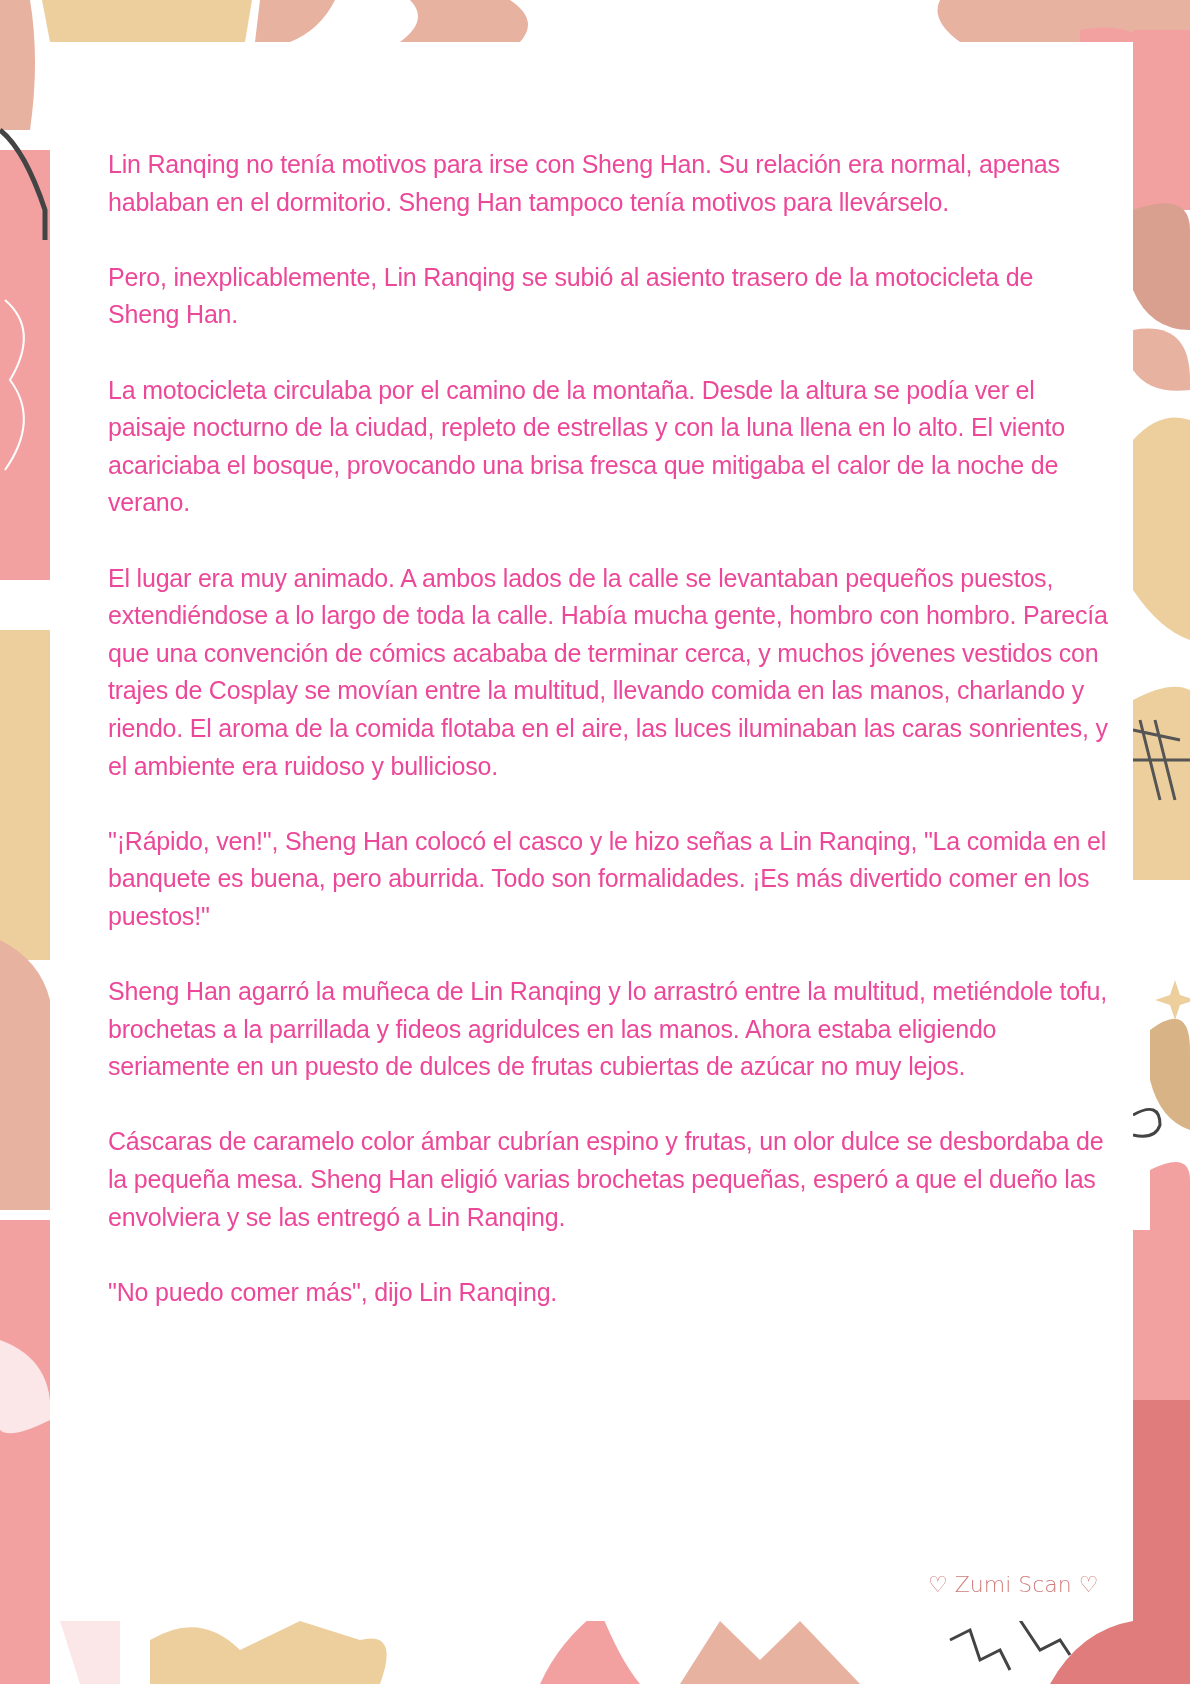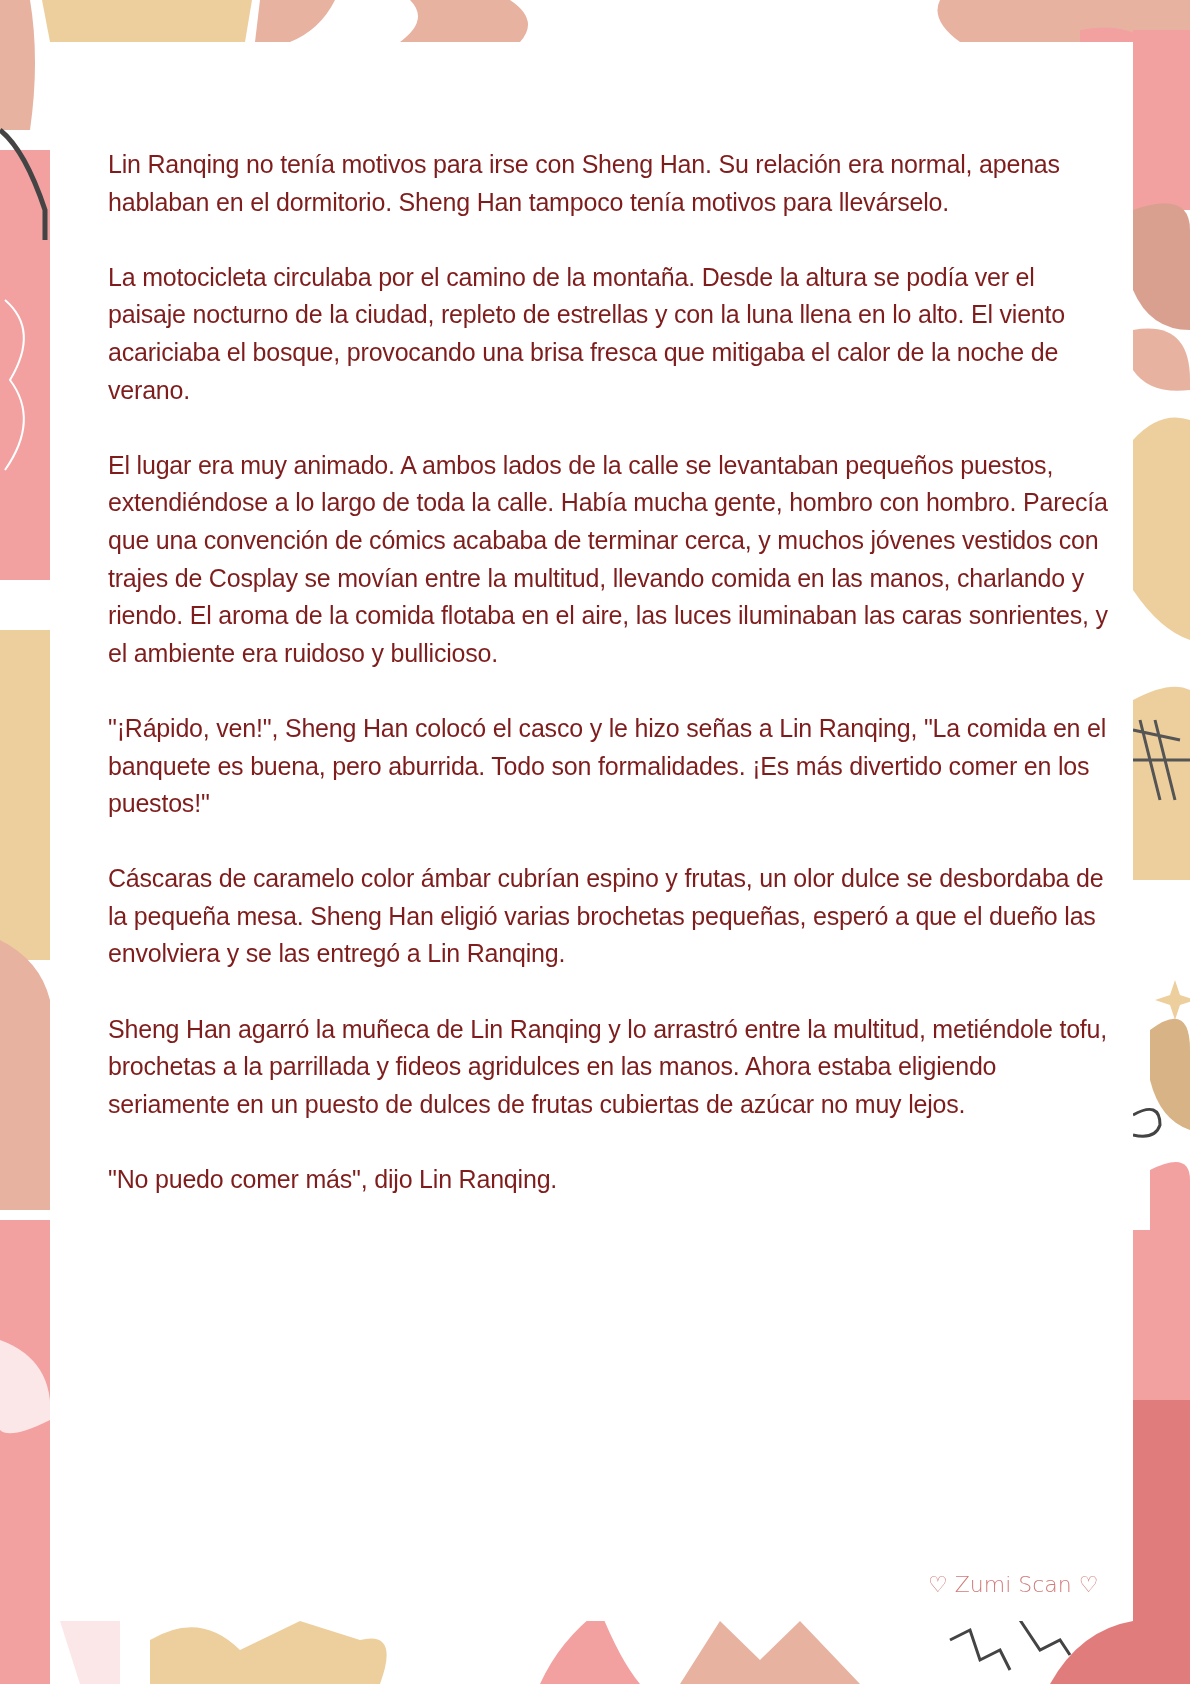--- a/index.html
+++ b/index.html
@@ -8,21 +8,21 @@
     background:#ffffff;
     font-family:"Liberation Sans", sans-serif;
   }
   .blob { position:absolute; }
   .card {
     position:absolute; left:50px; top:42px; width:1083px; height:1579px;
     background:#ffffff;
   }
   .text {
     position:absolute; left:58px; top:104px; width:1000px;
-    color:#7f1d1d; font-size:25px; line-height:37.6px;
+    color:#ec4899; font-size:25px; line-height:37.6px;
     font-family:"Liberation Sans Narrow", "Liberation Sans", sans-serif;
     letter-spacing:-0.2px;
   }
   .text p { margin:0 0 37.6px 0; }
   .watermark {
     position:absolute; left:878px; top:1530px;
     font-size:22px; color:#d17a7a;
     font-family:"DejaVu Sans", sans-serif; font-weight:300;text-align:center;
   }
 </style>
@@ -64,21 +64,22 @@
   <path d="M150 1640 Q200 1610 240 1650 L300 1621 L360 1640 Q400 1630 380 1684 H150Z" fill="#edcf9e"></path>
   <path d="M540 1684 Q560 1640 600 1610 Q620 1660 640 1684 Z" fill="#f3a0a0"></path>
   <path d="M680 1684 L720 1621 L760 1660 L800 1621 L860 1684 Z" fill="#e8b2a0"></path>
   <path d="M1050 1684 Q1080 1630 1133 1621 H1190 V1684 Z" fill="#e07c7c"></path>
   <path d="M950 1640 L970 1630 L980 1660 L1000 1650 L1010 1670 M1020 1620 L1040 1650 L1060 1640 L1070 1655" stroke="#444" stroke-width="3" fill="none"></path>
 </svg>
 
 <div class="card">
   <div class="text">
     <p>Lin Ranqing no tenía motivos para irse con Sheng Han. Su relación era normal, apenas hablaban en el dormitorio. Sheng Han tampoco tenía motivos para llevárselo.</p>
+    <p>Pero, inexplicablemente, Lin Ranqing se subió al asiento trasero de la motocicleta de Sheng Han.</p>
     <p>La motocicleta circulaba por el camino de la montaña. Desde la altura se podía ver el paisaje nocturno de la ciudad, repleto de estrellas y con la luna llena en lo alto. El viento acariciaba el bosque, provocando una brisa fresca que mitigaba el calor de la noche de verano.</p>
     <p>El lugar era muy animado. A ambos lados de la calle se levantaban pequeños puestos, extendiéndose a lo largo de toda la calle. Había mucha gente, hombro con hombro. Parecía que una convención de cómics acababa de terminar cerca, y muchos jóvenes vestidos con trajes de Cosplay se movían entre la multitud, llevando comida en las manos, charlando y riendo. El aroma de la comida flotaba en el aire, las luces iluminaban las caras sonrientes, y el ambiente era ruidoso y bullicioso.</p>
     <p>"¡Rápido, ven!", Sheng Han colocó el casco y le hizo señas a Lin Ranqing, "La comida en el banquete es buena, pero aburrida. Todo son formalidades. ¡Es más divertido comer en los puestos!"</p>
+    <p>Sheng Han agarró la muñeca de Lin Ranqing y lo arrastró entre la multitud, metiéndole tofu, brochetas a la parrillada y fideos agridulces en las manos. Ahora estaba eligiendo seriamente en un puesto de dulces de frutas cubiertas de azúcar no muy lejos.</p>
     <p>Cáscaras de caramelo color ámbar cubrían espino y frutas, un olor dulce se desbordaba de la pequeña mesa. Sheng Han eligió varias brochetas pequeñas, esperó a que el dueño las envolviera y se las entregó a Lin Ranqing.</p>
-    <p>Sheng Han agarró la muñeca de Lin Ranqing y lo arrastró entre la multitud, metiéndole tofu, brochetas a la parrillada y fideos agridulces en las manos. Ahora estaba eligiendo seriamente en un puesto de dulces de frutas cubiertas de azúcar no muy lejos.</p>
     <p>"No puedo comer más", dijo Lin Ranqing.</p>
   </div>
   <div class="watermark">♡ Zumi Scan ♡</div>
 </div>
 
 </body></html>

